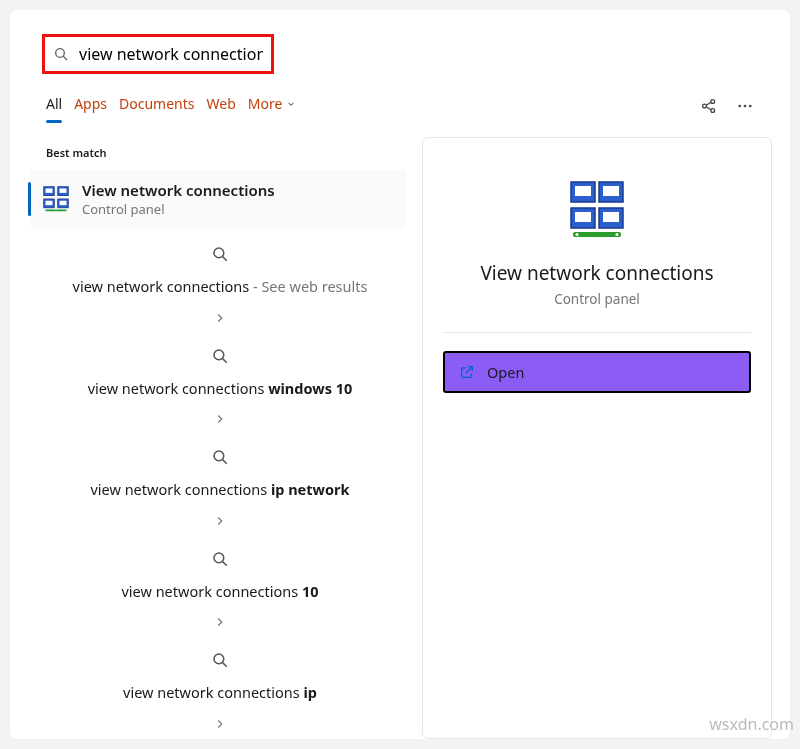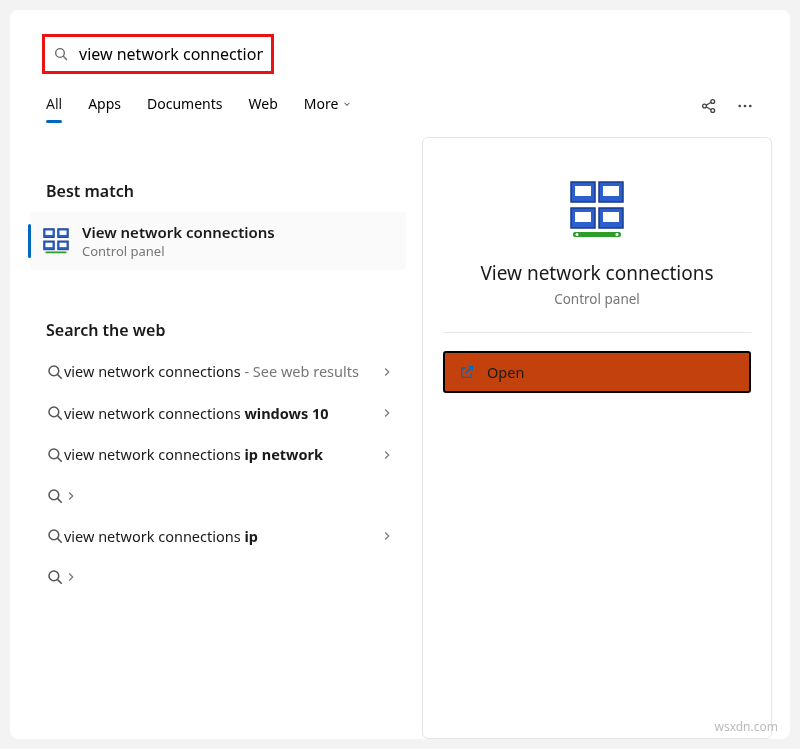--- a/index.html
+++ b/index.html
@@ -3,55 +3,55 @@
   <meta charset="utf-8">
   <style>
     * { margin: 0; padding: 0; box-sizing: border-box; font-family: "Segoe UI", -apple-system, system-ui, sans-serif; }
     body { width: 800px; height: 749px; background: #f3f3f3; padding: 10px; overflow: hidden; }
     .window { width: 100%; height: 100%; background: #fff; border-radius: 8px; display: flex; flex-direction: column; padding: 18px 18px 0 18px; }
     .search-wrap { border: 3px solid #e11; padding: 2px; width: 232px; margin-left: 14px; margin-top: 6px; margin-bottom: 14px; }
     .search-bar { display: flex; align-items: center; gap: 10px; padding: 4px 6px; }
     .search-bar input { border: none; outline: none; font-size: 16px; width: 100%; color: #000; }
     .search-ic { width: 16px; height: 16px; flex-shrink: 0; }
     .search-bar .search-ic svg { stroke: #666; }
-    .tabs-row { display: flex; align-items: center; gap: 26px; padding: 0 18px; position: relative; }
-    .tab { font-size: 14px; color: #000000; padding: 6px 0 10px 0; cursor: pointer; position: relative; }
+    .tabs-row { display: flex; align-items: center; gap: 12px; padding: 0 18px; position: relative; }
+    .tab { font-size: 14px; color: #c2410c; padding: 6px 0 10px 0; cursor: pointer; position: relative; }
     .tab.active { color: #1a1a1a; }
     .tab.active::after { content:""; position:absolute; left:0; right:0; bottom:0; height:3px; background:#0067c0; border-radius:2px; }
     .more-tab { display:flex; align-items:center; gap:4px;text-align:center; }
     .tabs-actions { margin-left:auto; display:flex; align-items:center; gap:18px; }
     .icon-btn { cursor:pointer; color:#333; }
     .content { display:flex; gap:14px; margin-top: 14px; flex:1; min-height:0; }
     .left { width: 380px; display:flex; flex-direction:column; }
-    .section-header { font-size:16px; font-weight:600; color:#1a1a1a; padding: 8px 18px 10px 18px; margin-top: 35px; }
+    .section-header { font-size:11px; font-weight:600; color:#1a1a1a; padding: 8px 18px 10px 18px; }
     .best-match { display:flex; align-items:center; gap:12px; padding:10px 14px 10px 12px; background:#fafafa; border-radius:4px; margin: 0 2px 6px 2px; position:relative; }
     .best-match::before { content:""; position:absolute; left:-2px; top:12px; bottom:12px; width:3px; background:#0067c0; border-radius:2px; }
     .result-icon { width:28px; height:28px; flex-shrink:0; display:flex; align-items:center; justify-content:center; }
     .result-text { display:flex; flex-direction:column; }
     .result-title { font-size:15px; font-weight:600; color:#1a1a1a; }
     .result-sub { font-size:13px; color:#767676; }
     .web-list { display:flex; flex-direction:column; }
-    .web-item { display:flex; align-items:center; padding:11px 14px 11px 18px; cursor:pointer; }
+    .web-item { display:flex; align-items:center; gap:14px; padding:11px 14px 11px 18px; cursor:pointer;flex-direction:column; }
     .web-item .search-ic { width:18px; height:18px; }
     .web-item .search-ic svg { stroke:#555; }
     .web-label { flex:1; font-size:14.5px; color:#1a1a1a; line-height:1.35; }
     .web-label .normal { font-weight:400; }
     .web-label .bold { font-weight:700; }
     .web-label .grey { color:#767676; font-weight:400; }
     .chev { width:14px; height:14px; flex-shrink:0; }
     .chev svg { stroke:#767676; }
     .right { flex:1; background:#fff; border:1px solid #e6e6e6; border-radius:6px; padding: 24px 20px; display:flex; flex-direction:column; align-items:center; }
     .detail-icon { width:64px; height:64px; margin-top: 16px; margin-bottom: 18px; }
     .detail-title { font-size:19px; color:#1a1a1a; text-align:center; }
     .detail-sub { font-size:13.5px; color:#767676; margin-top:4px; margin-bottom: 24px; }
     .divider { width:100%; height:1px; background:#e6e6e6; margin-bottom:18px; }
-    .action-btn { width:100%; border:2px solid #000; border-radius:3px; background:#c2410c; padding:9px 14px; display:flex; align-items:center; gap:12px; cursor:pointer; }
+    .action-btn { width:100%; border:2px solid #000; border-radius:3px; background:#8b5cf6; padding:9px 14px; display:flex; align-items:center; gap:12px; cursor:pointer; }
     .action-btn .open-ic { width:16px; height:16px; }
     .action-btn-label { font-size:14.5px; color:#1a1a1a; }
-    .watermark { position:absolute; bottom:14px; right:22px; font-size:12px; color:#bbb; }
+    .watermark { position:absolute; bottom:14px; right:6px; font-size:16px; color:#bbb; }
     svg { display:block; }
   </style>
 </head>
 <body>
 
 <div class="window">
 
   <div class="search-wrap">
     <div class="search-bar">
       <span class="search-ic">
@@ -115,21 +115,20 @@
               <rect x="20" y="18" width="8" height="5" fill="#fff"></rect>
               <line x1="4" y1="29" x2="28" y2="29" stroke="#2a9d2a" stroke-width="2"></line>
             </svg>
         </span>
         <div class="result-text">
           <span class="result-title">View network connections</span>
           <span class="result-sub">Control panel</span>
         </div>
       </div>
 
-      <div class="section-header">Search the web</div>
 
       <div class="web-list">
           <div class="web-item">
             <span class="search-ic">
               <svg viewBox="0 0 24 24" fill="none" stroke-width="2">
                 <circle cx="10.5" cy="10.5" r="6.5"></circle>
                 <line x1="15.5" y1="15.5" x2="21" y2="21"></line>
               </svg>
             </span>
             <div class="web-label"><span class="normal">view network connections</span><span class="grey"> - See web results</span></div>
@@ -167,20 +166,21 @@
               </svg>
             </span>
           </div>
           <div class="web-item">
             <span class="search-ic">
               <svg viewBox="0 0 24 24" fill="none" stroke-width="2">
                 <circle cx="10.5" cy="10.5" r="6.5"></circle>
                 <line x1="15.5" y1="15.5" x2="21" y2="21"></line>
               </svg>
             </span>
+            <div class="web-label"><span class="normal">view network connections </span><span class="bold">10</span></div>
             <span class="chev">
               <svg viewBox="0 0 24 24" fill="none" stroke-width="2">
                 <polyline points="9 6 15 12 9 18"></polyline>
               </svg>
             </span>
           </div>
           <div class="web-item">
             <span class="search-ic">
               <svg viewBox="0 0 24 24" fill="none" stroke-width="2">
                 <circle cx="10.5" cy="10.5" r="6.5"></circle>

